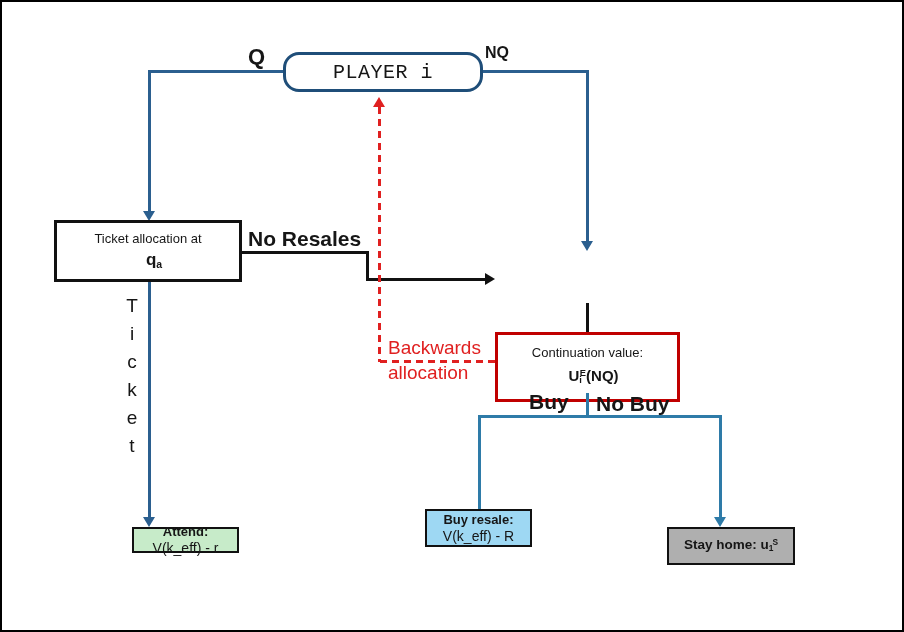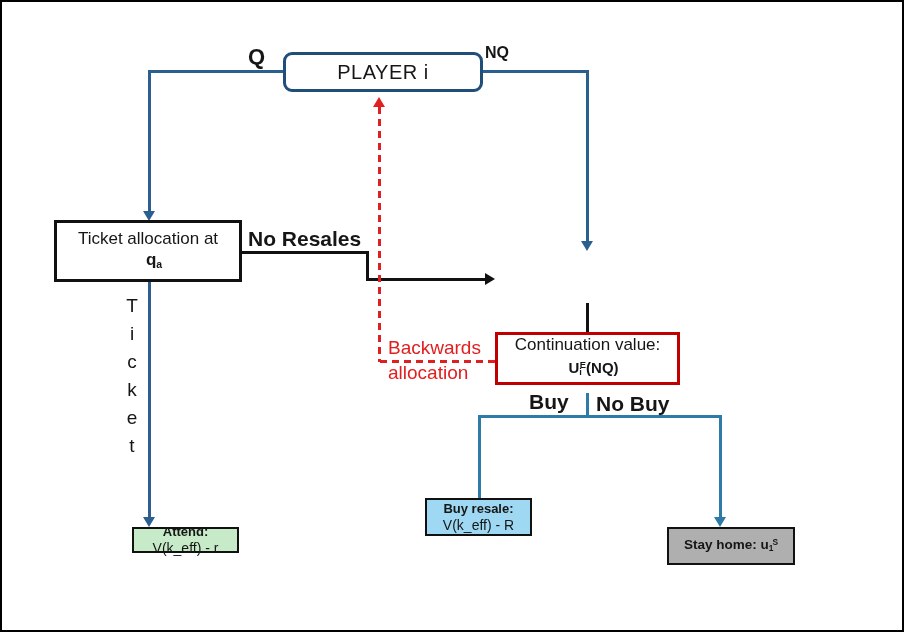--- a/index.html
+++ b/index.html
@@ -13,27 +13,27 @@
   .arr{position:absolute;width:0;height:0;}
   .arr.down-blue{border-left:6px solid transparent;border-right:6px solid transparent;border-top:10px solid var(--line-blue);}
   .arr.down-branch{border-left:6px solid transparent;border-right:6px solid transparent;border-top:10px solid var(--branch-blue);}
   .arr.right-black{border-top:6px solid transparent;border-bottom:6px solid transparent;border-left:10px solid var(--ink);}
   .arr.up-red{border-left:6px solid transparent;border-right:6px solid transparent;border-bottom:10px solid var(--red-dash);}
   
   .dash-v{position:absolute;width:3px;background:repeating-linear-gradient(to bottom,var(--red-dash) 0 7px,transparent 7px 12px);}
   .dash-h{position:absolute;height:3px;background:repeating-linear-gradient(to right,var(--red-dash) 0 7px,transparent 7px 12px);}
   
   .node{position:absolute;box-sizing:border-box;background:#fff;display:flex;flex-direction:column;align-items:center;justify-content:center;text-align:center;color:#161616;}
-  .node.player{border:3.5px solid var(--navy);border-radius:9px;font-size:20px;font-weight:500;letter-spacing:.5px;}
+  .node.player{border:3.5px solid var(--navy);border-radius:16px;font-size:20px;font-weight:500;letter-spacing:.5px;font-family:Liberation Mono, monospace;}
   .node.plain{border:3.5px solid var(--ink);}
   .node.redbox{border:3.5px solid var(--red-border);}
   .node.leaf{border:2.5px solid var(--ink);font-size:13px;line-height:17px;}
   .node.leaf .t1{font-weight:600;}
   .node.leaf .t2{font-weight:400;font-size:14px;}
-  .node .l1{font-size:17px;line-height:21px;text-align:right;}
+  .node .l1{font-size:13px;line-height:21px;text-align:right;}
   .node .l2{font-size:17px;font-weight:700;line-height:21px;margin-left:12px;}
   .bold{font-weight:700;}
   sub{font-size:.62em;vertical-align:-0.28em;}
   sup{font-size:.62em;vertical-align:0.5em;}
   
   .elabel{position:absolute;font-size:21px;font-weight:600;color:#161616;white-space:nowrap;}
   .redlabel{position:absolute;font-size:19px;font-weight:500;color:var(--red-dash);line-height:20px;white-space:nowrap;}
   .vletters{position:absolute;display:flex;flex-direction:column;align-items:center;font-size:19px;line-height:28px;color:#161616;}
 </style>
 </head>
@@ -63,21 +63,21 @@
 
   <div class="ln h black" style="left:240px;top:249px;width:126px;"></div>
   <div class="ln v black" style="left:364px;top:249px;height:29px;"></div>
   <div class="ln h black" style="left:364px;top:276px;width:120px;"></div>
   <div class="arr right-black" style="left:483px;top:271px;"></div>
   <div class="elabel" style="left:246px;top:225px;">No Resales</div>
 
 
   <div class="ln v black" style="left:584px;top:301px;height:29px;"></div>
 
-  <div class="node redbox" style="left:493px;top:330px;width:185px;height:53px;">
+  <div class="node redbox" style="left:493px;top:330px;width:185px;height:70px;">
     <span class="l1">Continuation value:</span>
     <span class="l2" style="font-size:15px;"><span>U</span><sub>i</sub><sup style="margin-left:-2px;">E</sup><span>(NQ)</span></span>
   </div>
 
   <div class="arr up-red" style="left:371px;top:95px;"></div>
   <div class="dash-v" style="left:376px;top:105px;height:255px;"></div>
   <div class="dash-h" style="left:378px;top:358px;width:115px;"></div>
   <div class="redlabel" style="left:386px;top:336px;">Backwards</div>
   <div class="redlabel" style="left:386px;top:361px;">allocation</div>
 
@@ -99,21 +99,21 @@
   <div class="ln v branch" style="left:717px;top:413px;height:102px;"></div>
   <div class="arr down-branch" style="left:712px;top:515px;"></div>
   <div class="elabel" style="left:527px;top:388px;">Buy</div>
   <div class="elabel" style="left:594px;top:390px;">No Buy</div>
 
   <div class="node leaf" style="left:130px;top:525px;width:107px;height:26px;background:var(--green-fill);">
     <span class="t1">Attend:</span>
     <span class="t2">V(k_eff) - r</span>
   </div>
 
-  <div class="node leaf" style="left:423px;top:496px;width:107px;height:38px;background:var(--blue-fill);">
+  <div class="node leaf" style="left:423px;top:507px;width:107px;height:38px;background:var(--blue-fill);">
     <span class="t1">Buy resale:</span>
     <span class="t2">V(k_eff) - R</span>
   </div>
 
   <div class="node leaf" style="left:665px;top:525px;width:128px;height:38px;background:var(--gray-fill);">
     <span style="font-size:13.5px;text-align:center;"><span class="t1" style="font-weight:600;">Stay home: </span><span class="bold"><span>u</span><sub>1</sub><sup style="margin-left:-1px;">S</sup></span></span>
   </div>
 
 </div>
 

